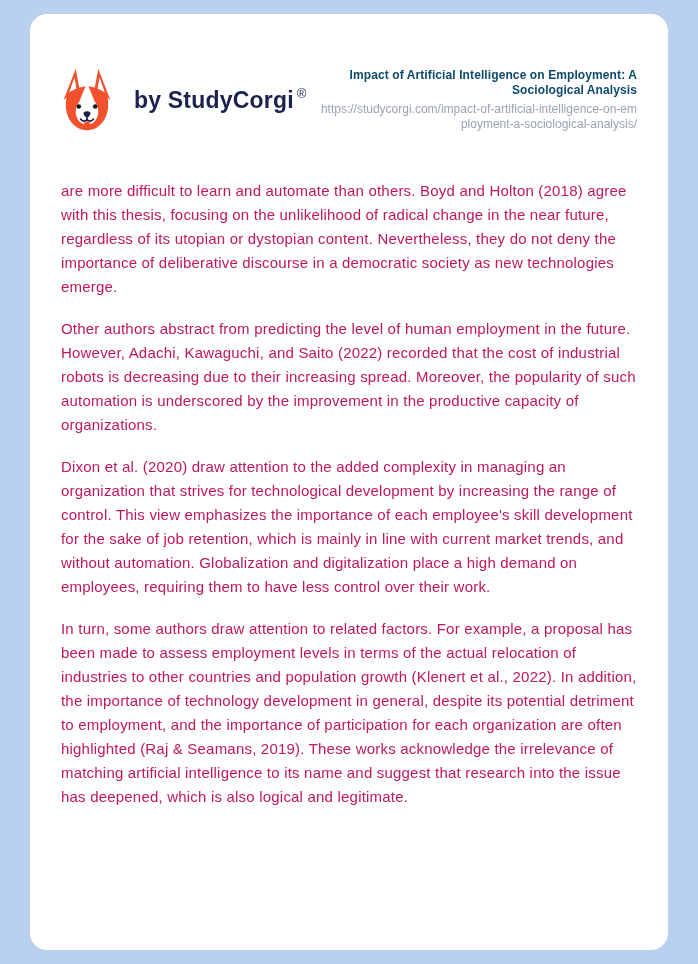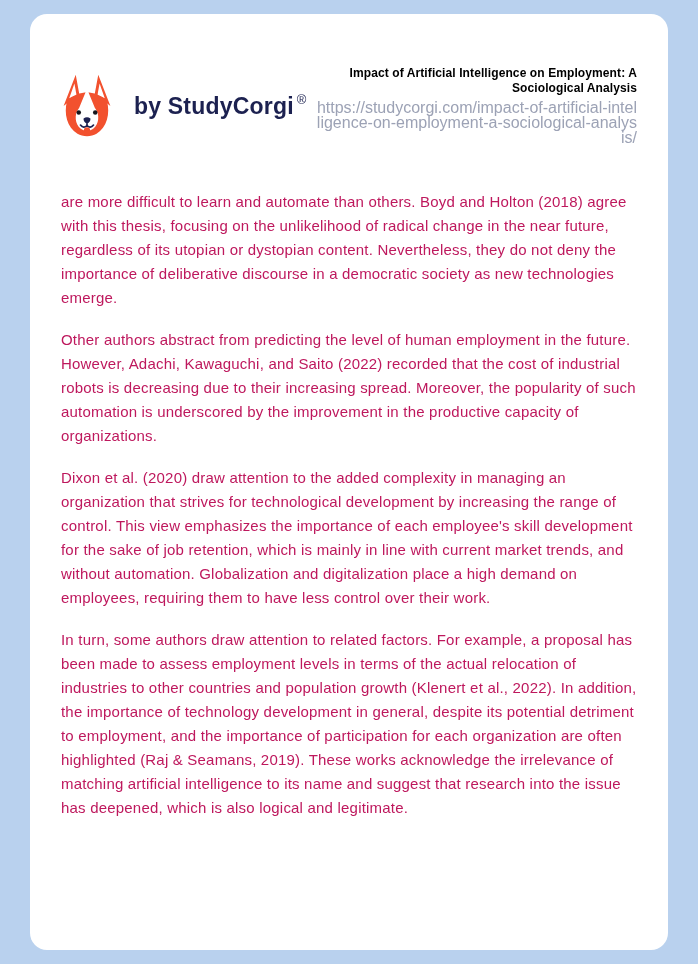--- a/index.html
+++ b/index.html
@@ -45,27 +45,27 @@
     margin-left: 3px;
     color: #1c2150;
   }
   .meta {
     max-width: 322px;
     text-align: right;
   }
   .doc-title {
     font-size: 12px;
     font-weight: 700;
-    color: #000000;
+    color: #0c4a6e;
     line-height: 15px;
     letter-spacing: 0.1px;
   }
   .doc-url {
     margin-top: 4px;
-    font-size: 16px;
+    font-size: 12px;
     font-weight: 400;
     color: #9ca2b5;
     line-height: 15px;
     word-break: break-all;
     cursor: pointer;
   }
   .content { margin-top: 45px; }
   .par {
     font-size: 15px;
     line-height: 24px;

